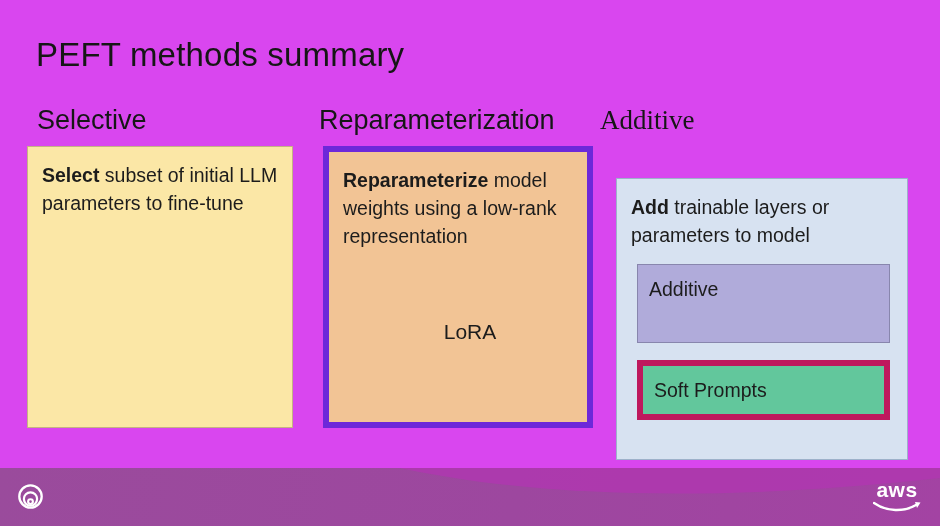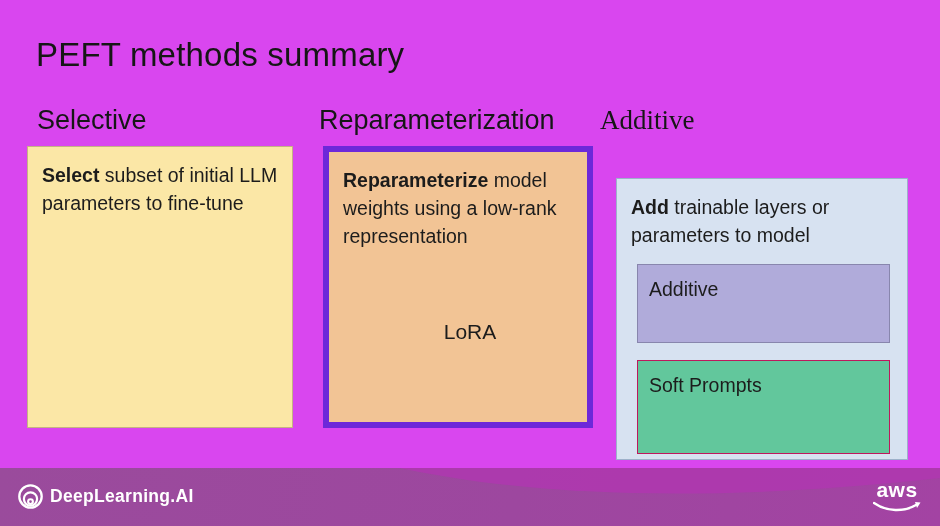--- a/index.html
+++ b/index.html
@@ -76,23 +76,23 @@
     left: 20px;
     width: 253px;
     box-sizing: border-box;
   }
   .inner-adapters {
     top: 85px; height: 79px;
     background: #b0abda;
     border: 1px solid #8886ad;
   }
   .inner-softprompts {
-    top: 181px; height: 94px;
+    top: 181px; height: 60px;
     background: #62c79c;
-    border: 1px solid #be185d;
+    border: 6px solid #be185d;
   }
   .inner-label {
     margin: 0;
     padding: 13px 0 0 11px;
     font-size: 19.5px;
   }
   .prompt-tuning {
     margin: 2px 0 0 0;
     text-align: center;
     font-size: 21px;
@@ -177,21 +177,20 @@
     <svg class="footer-wave" width="940" height="58" viewBox="0 0 940 58">
       <path d="M400,0 C540,30 720,34 940,10 L940,0 Z" fill="#b136b1" opacity="0.75"></path>
     </svg>
 
     <div class="brand">
       <svg width="27" height="27" viewBox="0 0 27 27">
         <circle cx="13.5" cy="13.5" r="11.2" fill="none" stroke="#ffffff" stroke-width="2.3"></circle>
         <circle cx="13.5" cy="16" r="6.6" fill="none" stroke="#ffffff" stroke-width="2.2"></circle>
         <circle cx="13.5" cy="18.6" r="2.4" fill="none" stroke="#ffffff" stroke-width="2.1"></circle>
       </svg>
-      <span class="brand-text">DeepLearning.AI</span>
     </div>
 
     <div class="aws-logo">
       <span class="aws-text">aws</span>
       <svg width="48" height="13" viewBox="0 0 48 13">
         <path d="M1,2 C14,11 31,11 43,4" stroke="#ffffff" stroke-width="2.4" fill="none" stroke-linecap="round"></path>
         <path d="M42,1 L47.5,1.5 L44,7 Z" fill="#ffffff"></path>
       </svg>
     </div>
   </div>

